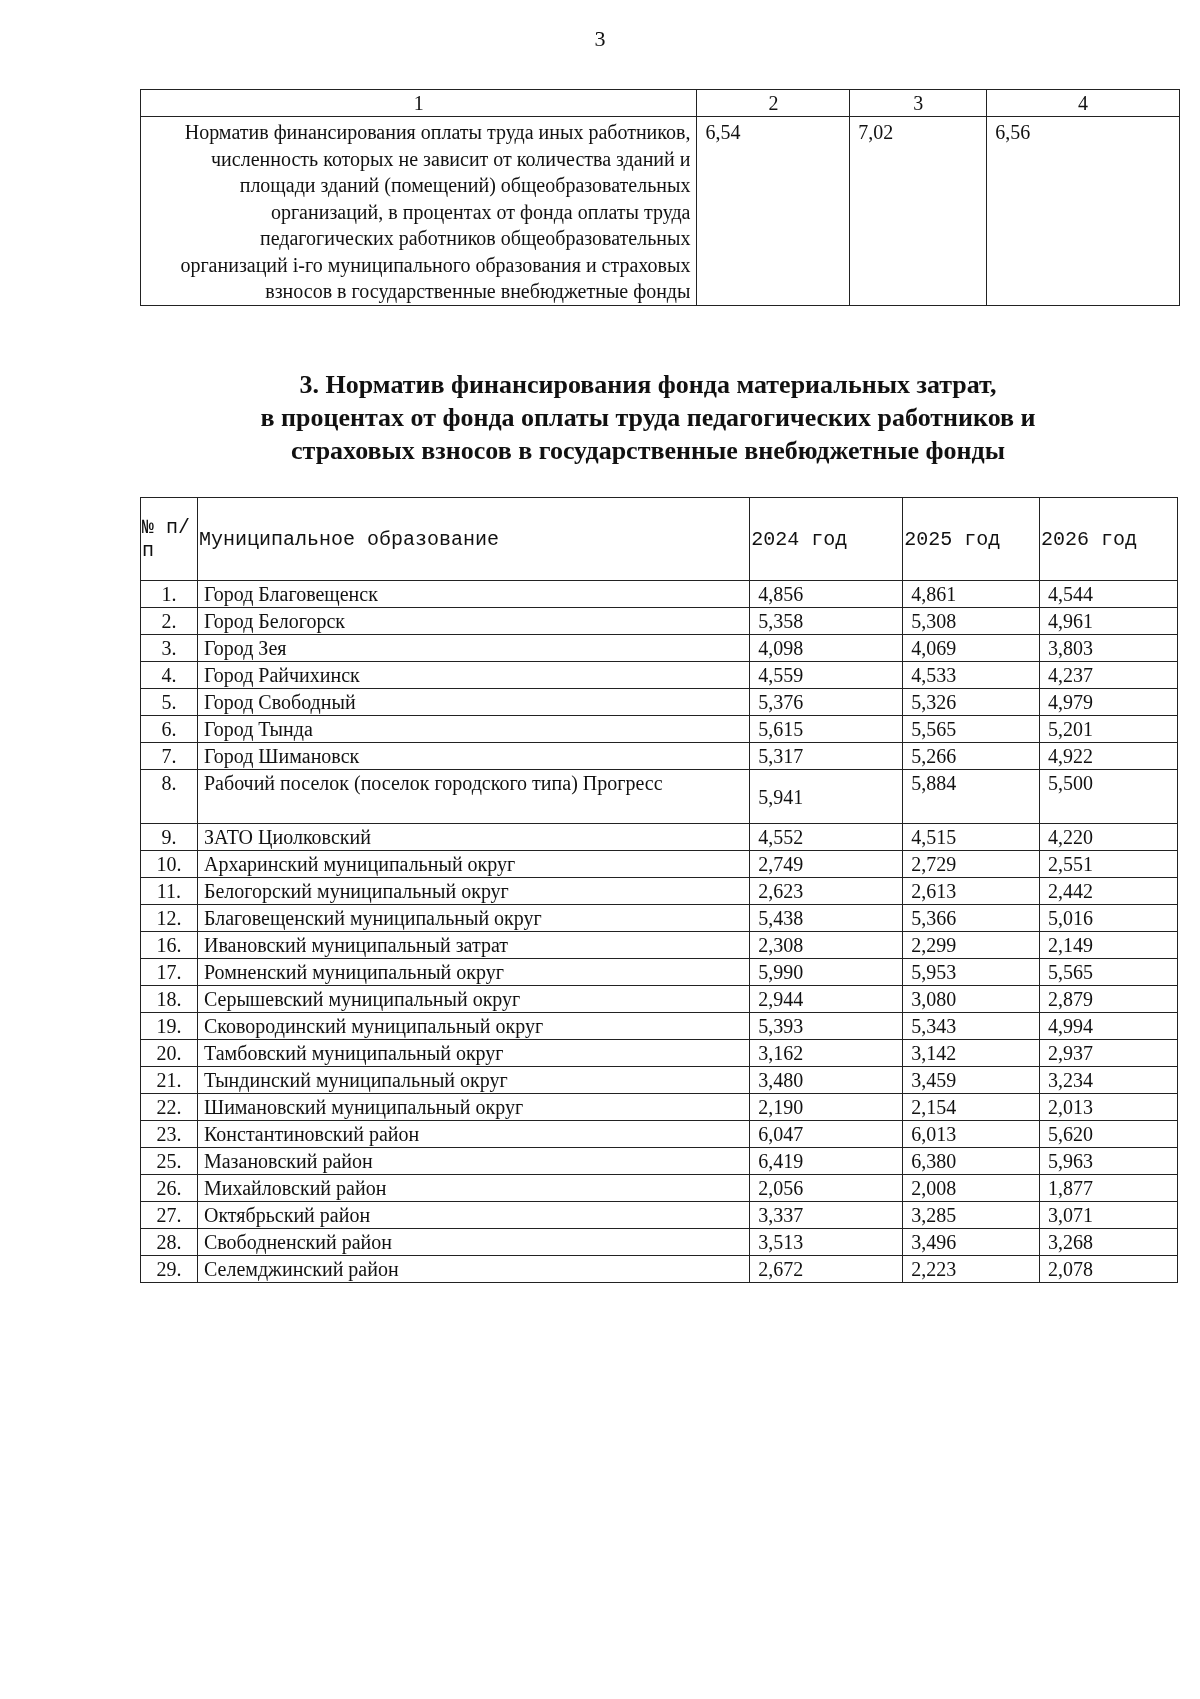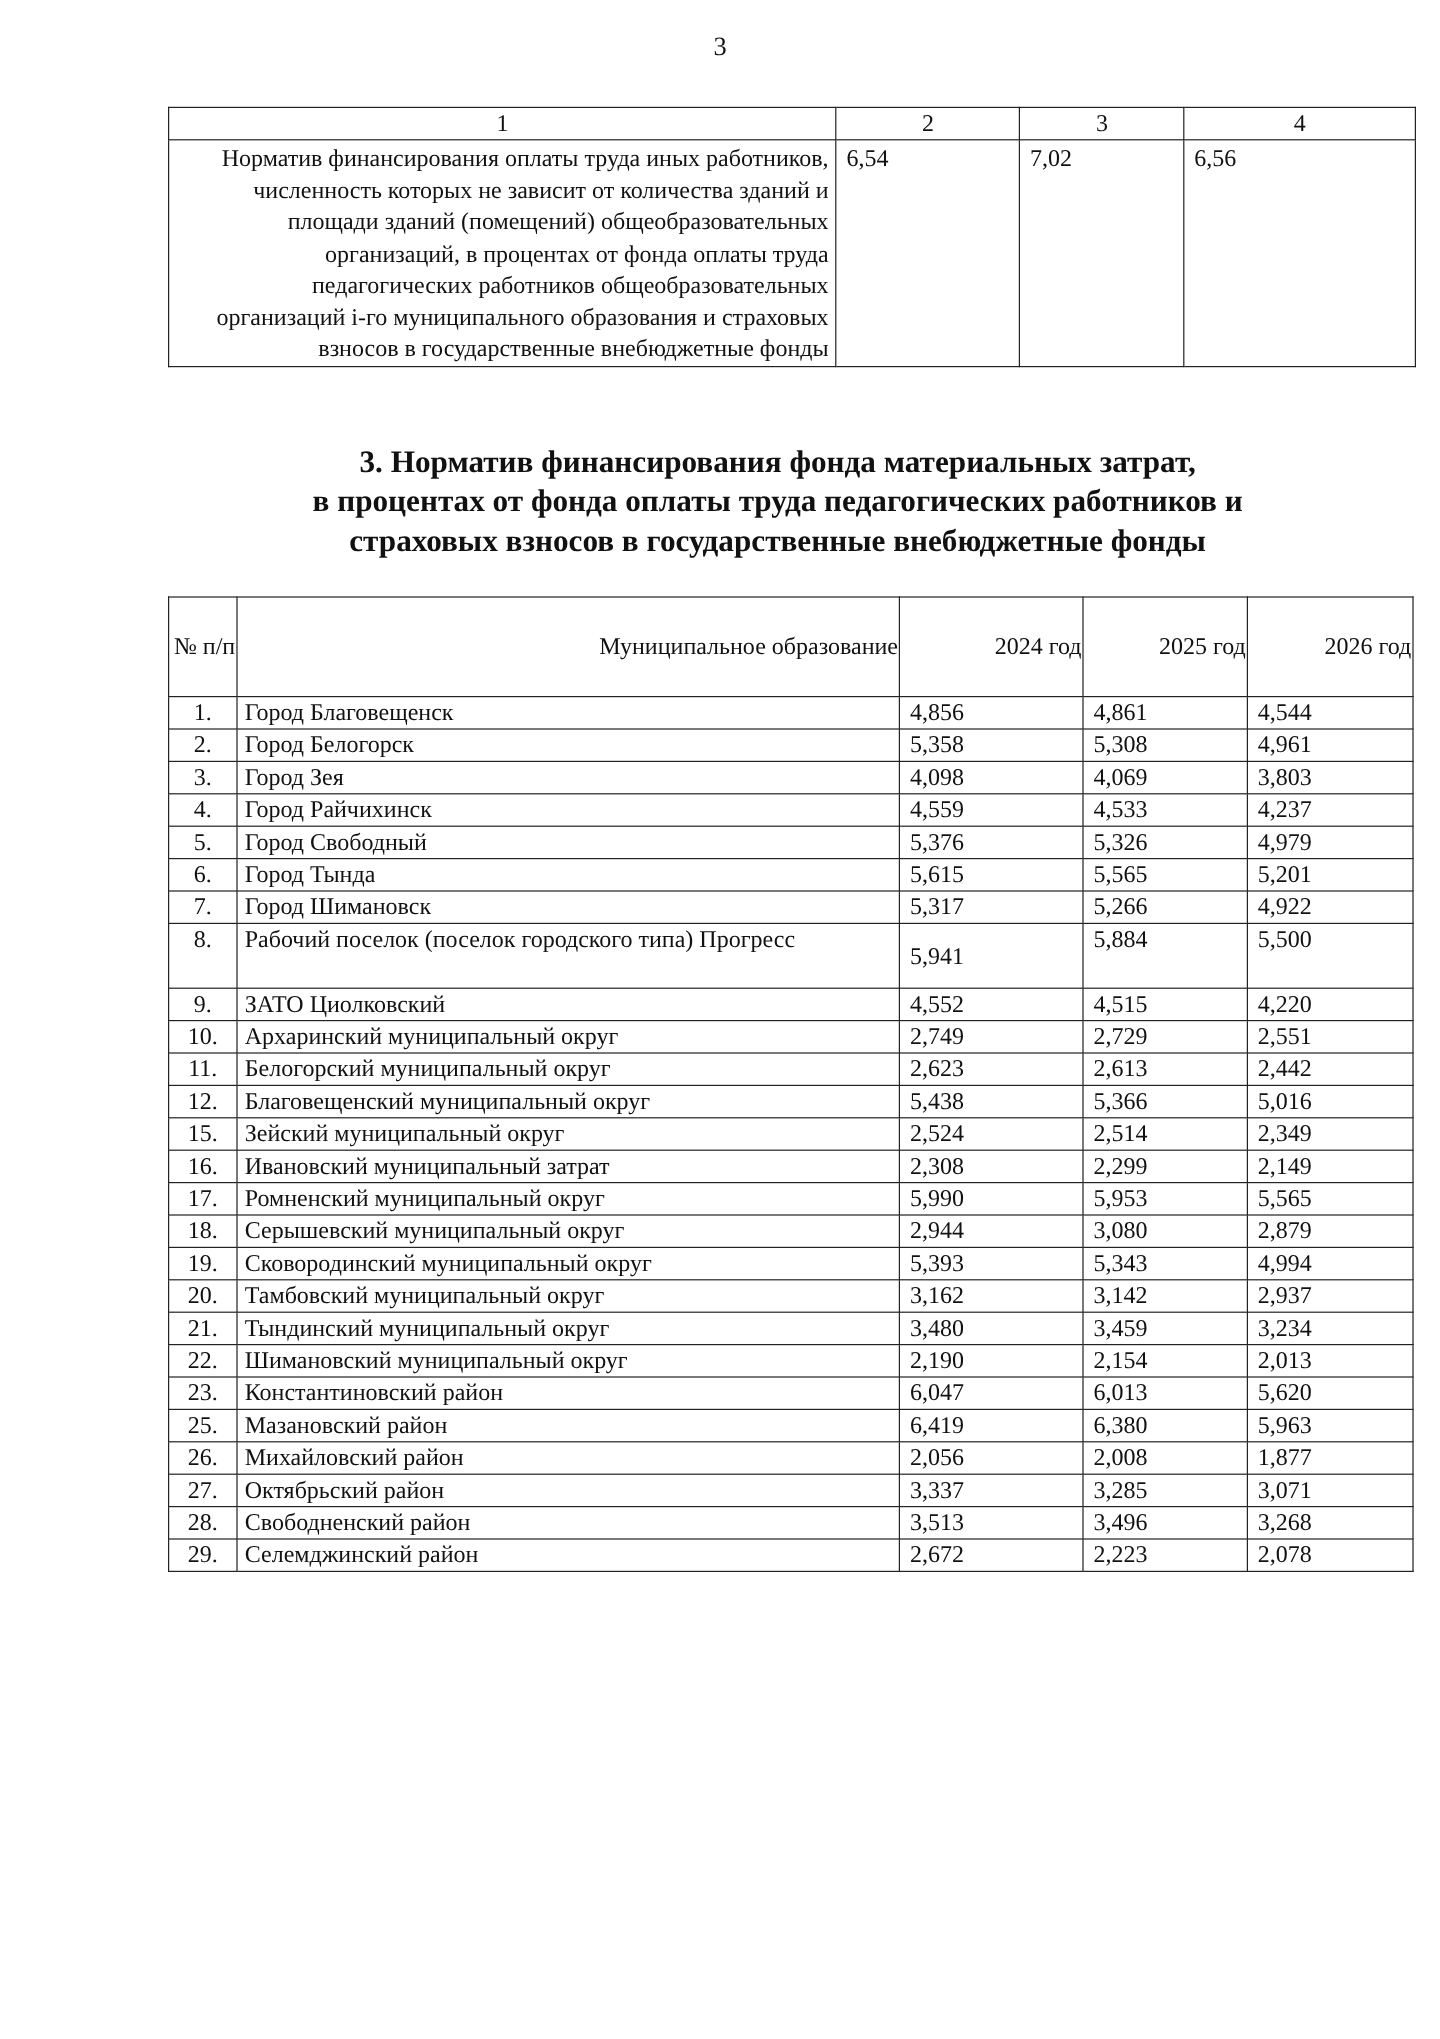--- a/index.html
+++ b/index.html
@@ -8,21 +8,21 @@
   .page-number { position:absolute; top:26px; left:0; width:1200px; text-align:center; font-size:22px; }
   table { border-collapse:collapse; position:absolute; }
   td, th { border:1.5px solid #222; font-weight:normal; vertical-align:top; font-size:20px; }
   #t1 { left:140px; top:89px; width:1040px; }
   #t1 th { text-align:center; height:26px; padding:0; line-height:26px; }
   #t1 td.desc { padding:2px 6px 0 14px; line-height:26.5px; text-align:right; }
   #t1 td.val { padding:2px 8px 0 8px; line-height:26px; }
   .section-title { position:absolute; top:368px; left:0; width:1200px; text-align:center;
                    font-weight:bold; font-size:26px; line-height:33px;margin-left:48px; }
   #t2 { left:140px; top:497px; width:1038px; }
-  #t2 th { height:80px; vertical-align:middle; text-align:right; font-size:20px; }
+  #t2 th { height:80px; vertical-align:middle; text-align:left; font-size:20px;font-family:Liberation Mono, monospace; }
   #t2 td { height:25px; line-height:25px; padding:1px 6px 0 6px; }
   #t2 td.num { text-align:center; padding:1px 2px 0 2px; }
   #t2 td.val { padding-left:8px; }
   #t2 tr.tall td { height:52px; }
   #t2 tr.tall td.mid { vertical-align:middle; }
 </style>
 </head>
 <body>
 
 <div class="page-number">3</div>
@@ -152,27 +152,20 @@
         <td class="val">2,442</td>
       </tr>
       <tr>
         <td class="num">12.</td>
         <td>Благовещенский муниципальный округ</td>
         <td class="val">5,438</td>
         <td class="val">5,366</td>
         <td class="val">5,016</td>
       </tr>
       <tr>
-        <td class="num">15.</td>
-        <td>Зейский муниципальный округ</td>
-        <td class="val">2,524</td>
-        <td class="val">2,514</td>
-        <td class="val">2,349</td>
-      </tr>
-      <tr>
         <td class="num">16.</td>
         <td>Ивановский муниципальный затрат</td>
         <td class="val">2,308</td>
         <td class="val">2,299</td>
         <td class="val">2,149</td>
       </tr>
       <tr>
         <td class="num">17.</td>
         <td>Ромненский муниципальный округ</td>
         <td class="val">5,990</td>

